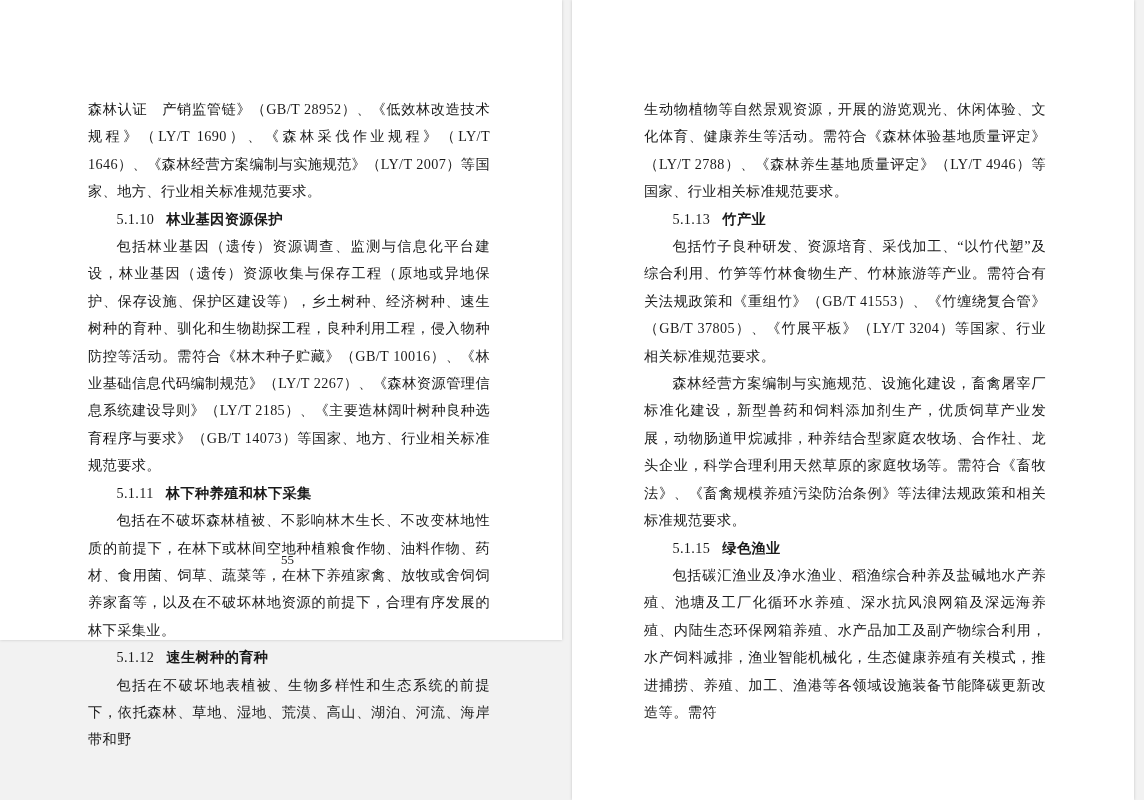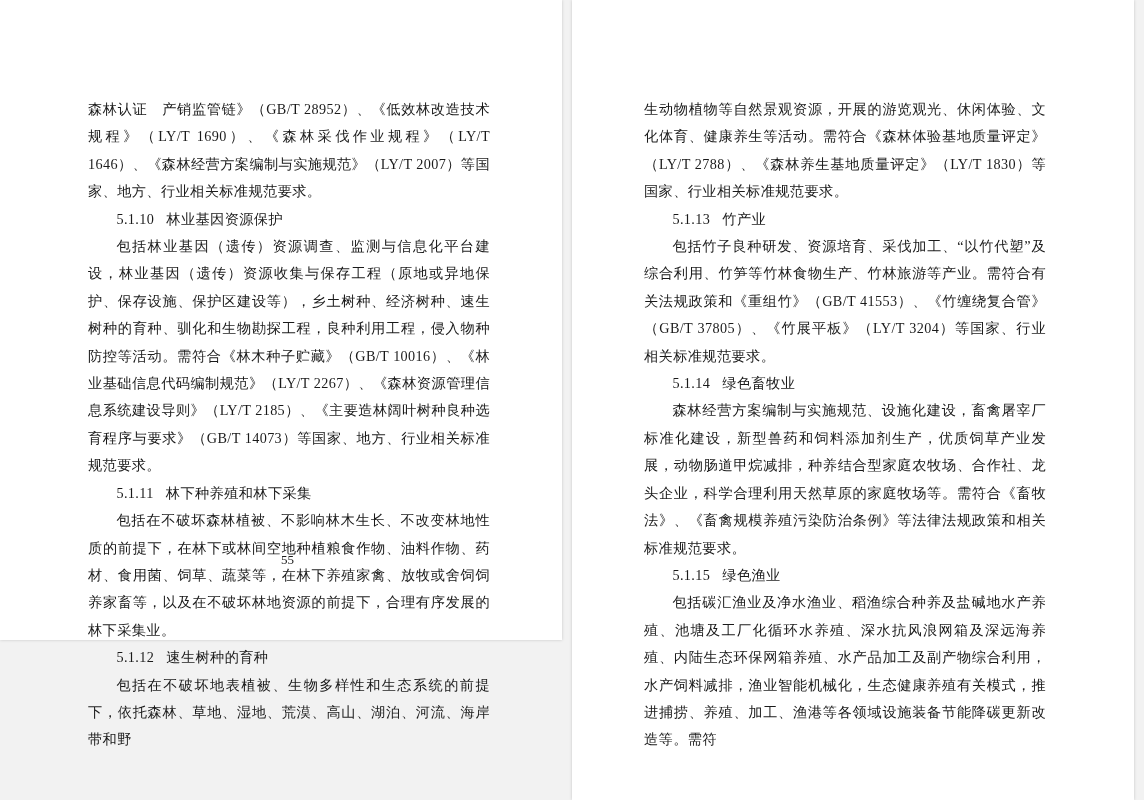--- a/index.html
+++ b/index.html
@@ -68,20 +68,21 @@
     color: #1a1a1a;
     text-indent: 2em;
     letter-spacing: 0.4px;
   }
   .heading .num {
     letter-spacing: 0.4px;
     margin-top: 48px;
   }
   .heading .ttl {
     margin-left: 0.85em;
+    font-weight: bold;
   }
   .folio {
     position: absolute;
     bottom: 72px;
     left: 13px;
     right: 0;
     text-align: center;
     font-size: 13px;
     color: #1a1a1a;
     font-family: "Liberation Serif", "DejaVu Serif", serif;
@@ -106,28 +107,25 @@
       <div class="heading">
         <span class="num">5.1.12</span><span class="ttl">速生树种的育种</span>
       </div>
       <p class="indent">包括在不破坏地表植被、生物多样性和生态系统的前提下，依托森林、草地、湿地、荒漠、高山、湖泊、河流、海岸带和野</p>
     </div>
     <div class="folio">55</div>
   </div>
 
   <div class="page page-right">
     <div class="page-inner">
-      <p class="body">生动物植物等自然景观资源，开展的游览观光、休闲体验、文化体育、健康养生等活动。需符合《森林体验基地质量评定》（LY/T 2788）、《森林养生基地质量评定》（LY/T 1830）等国家、行业相关标准规范要求。</p>
+      <p class="body">生动物植物等自然景观资源，开展的游览观光、休闲体验、文化体育、健康养生等活动。需符合《森林体验基地质量评定》（LY/T 2788）、《森林养生基地质量评定》（LY/T 4946）等国家、行业相关标准规范要求。</p>
       <div class="heading">
         <span class="num">5.1.13</span><span class="ttl">竹产业</span>
       </div>
       <p class="indent">包括竹子良种研发、资源培育、采伐加工、“以竹代塑”及综合利用、竹笋等竹林食物生产、竹林旅游等产业。需符合有关法规政策和《重组竹》（GB/T 41553）、《竹缠绕复合管》（GB/T 37805）、《竹展平板》（LY/T 3204）等国家、行业相关标准规范要求。</p>
-      <div class="heading">
-        <span class="num">5.1.14</span><span class="ttl">绿色畜牧业</span>
-      </div>
       <p class="indent">森林经营方案编制与实施规范、设施化建设，畜禽屠宰厂标准化建设，新型兽药和饲料添加剂生产，优质饲草产业发展，动物肠道甲烷减排，种养结合型家庭农牧场、合作社、龙头企业，科学合理利用天然草原的家庭牧场等。需符合《畜牧法》、《畜禽规模养殖污染防治条例》等法律法规政策和相关标准规范要求。</p>
       <div class="heading">
         <span class="num">5.1.15</span><span class="ttl">绿色渔业</span>
       </div>
       <p class="indent">包括碳汇渔业及净水渔业、稻渔综合种养及盐碱地水产养殖、池塘及工厂化循环水养殖、深水抗风浪网箱及深远海养殖、内陆生态环保网箱养殖、水产品加工及副产物综合利用，水产饲料减排，渔业智能机械化，生态健康养殖有关模式，推进捕捞、养殖、加工、渔港等各领域设施装备节能降碳更新改造等。需符</p>
     </div>
   </div>
 
 </div>
 

